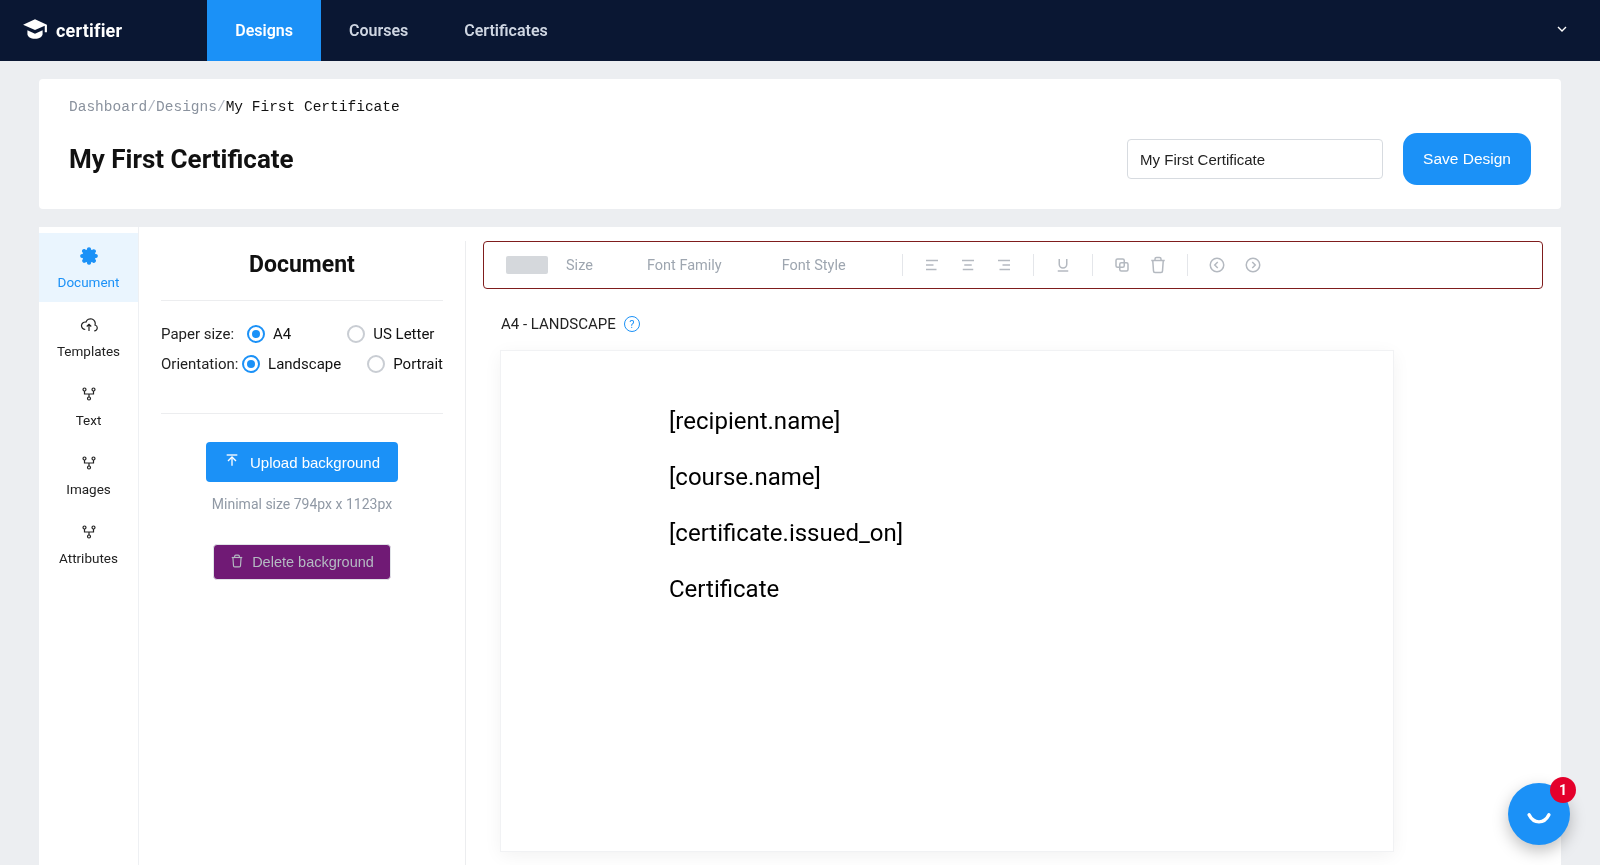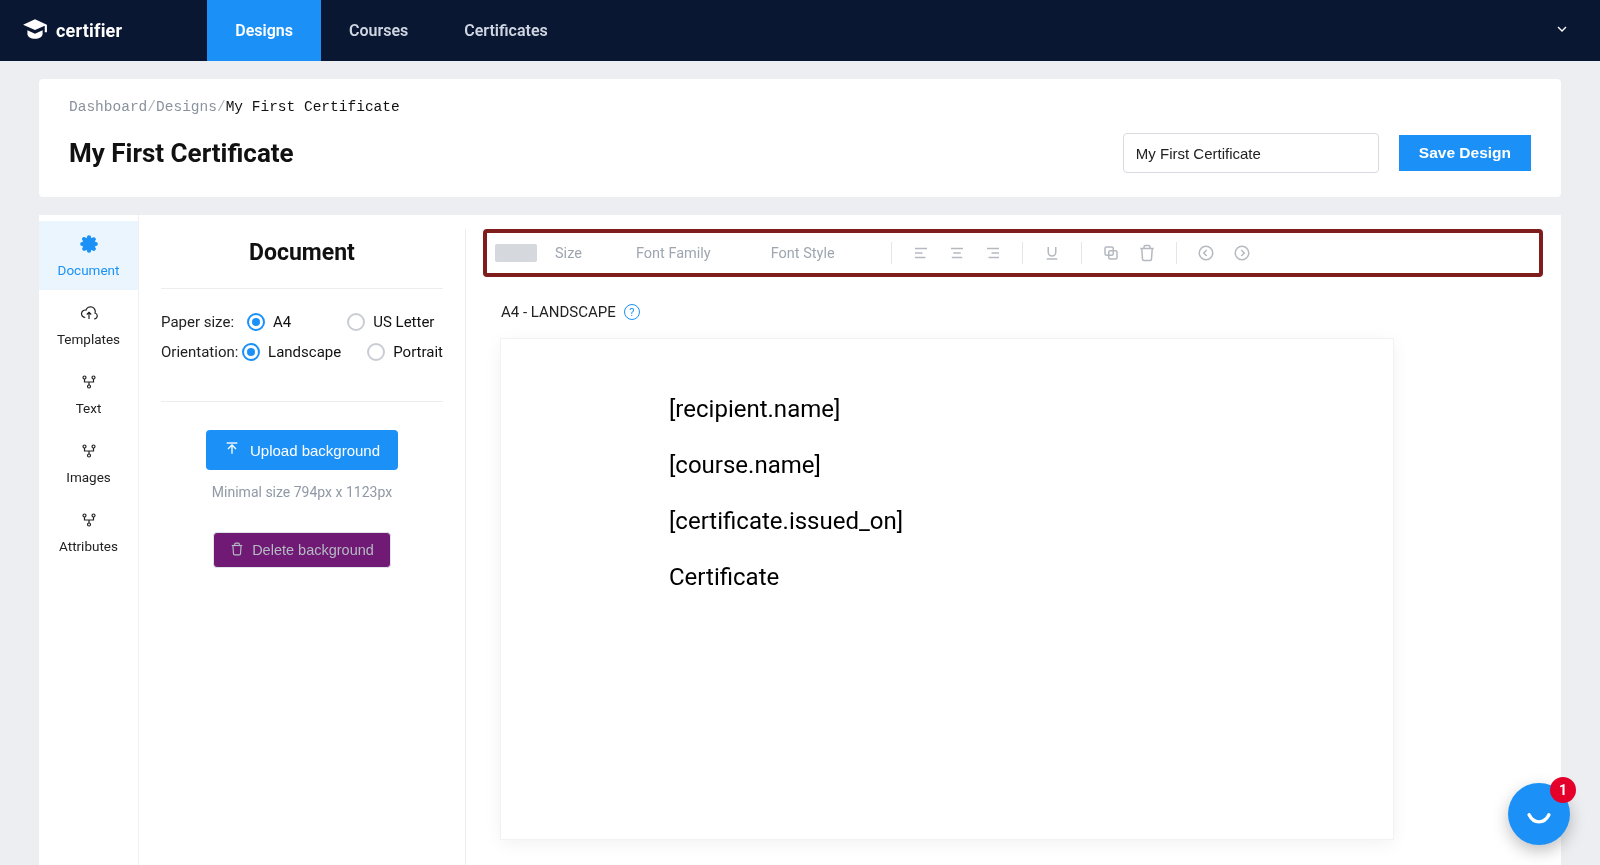--- a/index.html
+++ b/index.html
@@ -17,21 +17,21 @@
 
   
   .page-header { background: #fff; margin: 18px 39px 0 39px; border-radius: 4px; padding: 20px 30px 24px 30px; }
   .breadcrumb { font-size: 14.5px; color: #8a929e; display: flex; align-items: center; font-family: Liberation Mono, monospace; }
   .breadcrumb .sep { color: #aeb4bf; }
   .breadcrumb .current { color: #111; font-weight: 500; }
   .header-row { display: flex; align-items: center; margin-top: 18px; }
   .page-title { font-size: 26px; font-weight: 700; }
   .header-right { margin-left: auto; display: flex; gap: 20px; align-items: center; }
   .name-input { width: 256px; height: 40px; border: 1px solid #d7dbe0; border-radius: 4px; padding: 0 12px; font-size: 15px; color: #222; }
-  .save-btn { height: 36px; background: #1b91f7; color: #fff; border: none; border-radius: 0; padding: 0 20px; font-size: 15.5px; font-weight: 700; cursor: pointer; }
+  .save-btn { height: 52px; background: #1b91f7; color: #fff; border: none; border-radius: 14px; padding: 0 20px; font-size: 15.5px; font-weight: 400; cursor: pointer; }
 
   
   .editor { display: flex; margin: 18px 39px 0 39px; height: 660px; }
   .sidebar { width: 100px; background: #fff; border-right: 1px solid #eef0f3; padding-top: 6px; }
   .side-item { display: flex; flex-direction: column; align-items: center; gap: 6px; padding: 14px 4px 12px 4px; font-size: 13.5px; color: #222; cursor: pointer; }
   .side-item.active { background: #eaf5fe; color: #1b91f7; }
   .side-item svg { width: 18px; height: 18px; }
   .side-item.active svg { stroke: #1b91f7; fill: #1b91f7; }
 
   .panel { width: 326px; background: #fff; padding: 0 22px 0 22px; }
@@ -45,21 +45,21 @@
   .radio.checked .dot { border-color: #1b91f7; }
   .radio.checked .dot::after { content:""; position:absolute; inset:3px; background:#1b91f7; border-radius:50%; }
 
   .panel-actions { display:flex; flex-direction:column; align-items:center; gap: 14px; padding-top: 28px; }
   .upload-btn { background:#1b91f7; color:#fff; border:none; border-radius:4px; height:40px; padding:0 18px; font-size:15px; font-weight:500; display:flex; align-items:center; gap:10px; cursor:pointer; }
   .hint { font-size: 14px; color: #9099a5; }
   .delete-btn { background:#701a75; color:#b4bac2; border:1px solid #e1e4e8; border-radius:4px; height:36px; padding:0 16px; font-size:14.5px; display:flex; align-items:center; gap:8px; cursor:default; margin-top: 18px; }
 
   .canvas-area { flex:1; background:#fff; position:relative; }
   .vdiv { position:absolute; left:0; top:14px; bottom:0; width:1px; background:#ecedef; }
-  .toolbar { margin: 14px 18px 7px 18px; height: 48px; border: 4px solid #7f1d1d; border-radius: 4px; display:flex; align-items:center; padding: 0 8px; gap: 18px; color:#9ea6b0; font-size:14.5px; }
+  .toolbar { margin: 14px 18px 7px 18px; height: 48px; border: 1px solid #7f1d1d; border-radius: 4px; display:flex; align-items:center; padding: 0 22px; gap: 18px; color:#9ea6b0; font-size:14.5px; }
   .toolbar .swatch { width: 42px; height: 18px; background:#d5d8dc; border-radius:2px; }
   .toolbar .sep-v { width:1px; height:22px; background:#e4e6ea; margin: 0 2px; }
   .toolbar svg { width:18px; height:18px; stroke:#b4b9c0; fill:none; }
   .toolbar .ibtn { cursor:pointer; display:flex; align-items:center; }
 
   .canvas-label { margin: 26px 0 0 36px; font-size: 15px; color:#222; display:flex; align-items:center; gap:8px; }
   .help-circle { width:16px; height:16px; border:1.5px solid #1b91f7; border-radius:50%; color:#1b91f7; font-size:11px; display:flex; align-items:center; justify-content:center; }
 
   .paper { margin: 18px 0 0 36px; width: 892px; height: 500px; background:#fff; box-shadow: 0 0 0 1px #f1f2f4, 0 4px 18px rgba(0,0,0,0.06); padding: 56px 0 0 168px; }
   .paper .line { font-size: 24px; color:#000; margin-bottom: 28px; }

